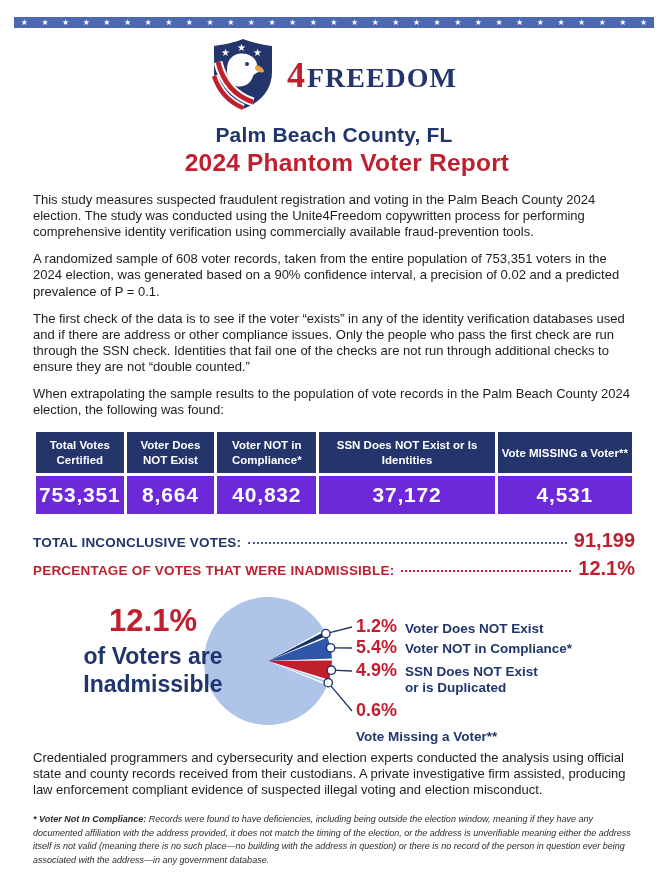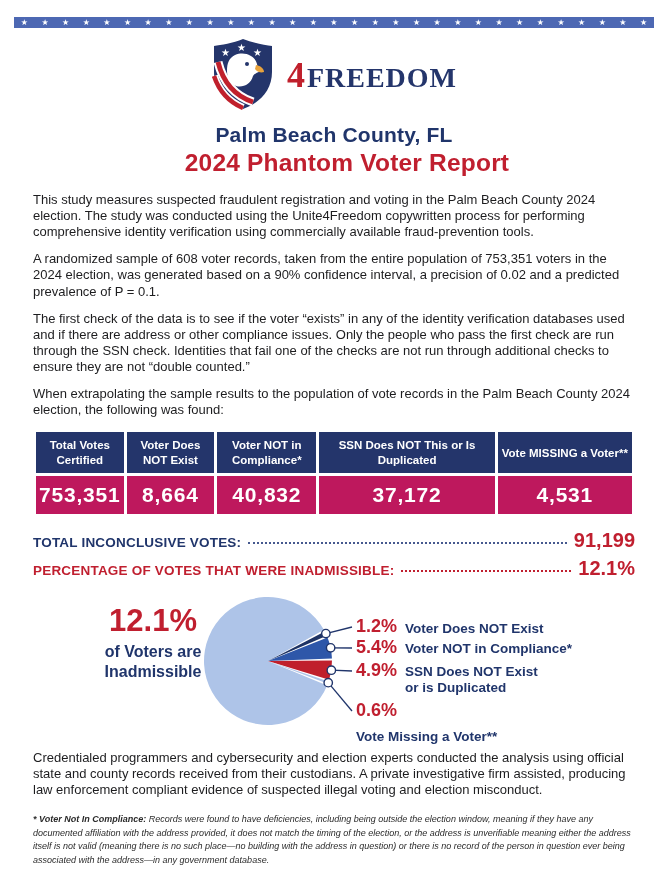--- a/index.html
+++ b/index.html
@@ -25,40 +25,40 @@
 
   
   .copy{padding:0 33px;}
   .para{font-size:13px;line-height:1.24;margin:0 0 11px;color:#1d1d1f;}
   .para.first{margin-top:15px;}
 
   
   table.results{border-collapse:separate;border-spacing:3px;width:602px;margin:2px auto 0;}
   table.results th{background:#24356b;color:#fff;font-size:11.5px;line-height:1.25;font-weight:bold;
                    padding:6px 3px;text-align:center;vertical-align:middle;}
-  table.results td{background:#be185d;color:#fff;font-size:21px;font-weight:800;letter-spacing:.8px;
+  table.results td{background:#6d28d9;color:#fff;font-size:21px;font-weight:800;letter-spacing:.8px;
                    padding:7px 2px;text-align:center;}
   .cw1{width:15%;} .cw2{width:15%;} .cw3{width:17%;} .cw4{width:30%;} .cw5{width:23%;}
 
   
   .totals{padding:12px 33px 0;}
   .total-row{display:flex;align-items:baseline;gap:7px;margin-bottom:5px;}
   .total-label{font-size:13.5px;font-weight:800;letter-spacing:.2px;white-space:nowrap;}
   .total-row.navy .total-label{color:#20356b;}
   .total-row.red  .total-label{color:#c01f2f;}
   .leader{flex:1;border-bottom:2.2px dotted #46598f;transform:translateY(-3px);}
   .total-row.red .leader{border-bottom-color:#c01f2f;}
   .total-value{font-size:20px;font-weight:800;color:#c01f2f;white-space:nowrap;}
 
   
   .chart{position:relative;height:165px;margin-top:2px;}
   .chart svg{position:absolute;left:0;top:0;}
   .callout{position:absolute;left:48px;top:20px;width:210px;text-align:center;}
   .callout-big{font-size:31px;font-weight:800;color:#c01f2f;line-height:1.05;}
-  .callout-sub{font-size:16px;font-weight:800;color:#20356b;line-height:1.25;margin-top:4px;}
+  .callout-sub{font-size:23px;font-weight:800;color:#20356b;line-height:1.25;margin-top:4px;}
   .chart-label{position:absolute;left:356px;display:flex;align-items:baseline;gap:8px;}
   .chart-pct{font-size:18px;font-weight:800;color:#c01f2f;white-space:nowrap;}
   .chart-txt{font-size:13.5px;font-weight:800;color:#20356b;line-height:1.18;white-space:nowrap;}
   .lbl1{top:31px;align-items:flex-end;} .lbl2{top:52px;} .lbl3{top:75px;} .lbl4{top:115px;flex-direction:column;}
 
   
   .footnotes{padding:4px 33px 0;margin-top:8px;}
   .fnote{font-size:9px;font-style:italic;line-height:1.5;color:#2b2b2b;margin:0 0 9px;}
   .fnote b{font-weight:bold;}
 </style>
@@ -131,21 +131,21 @@
     <p class="para">The first check of the data is to see if the voter “exists” in any of the identity verification databases used and if there are address or other compliance issues. Only the people who pass the first check are run through the SSN check. Identities that fail one of the checks are not run through additional checks to ensure they are not “double counted.”</p>
     <p class="para">When extrapolating the sample results to the population of vote records in the Palm Beach County 2024 election, the following was found:</p>
   </div>
 
   <table class="results">
     <tbody>
         <tr>
       <th class="cw1">Total Votes Certified</th>
       <th class="cw2">Voter Does NOT Exist</th>
       <th class="cw3">Voter NOT in Compliance*</th>
-      <th class="cw4">SSN Does NOT This or Is Duplicated</th>
+      <th class="cw4">SSN Does NOT Exist or Is Identities</th>
       <th class="cw5">Vote MISSING a Voter**</th>
     </tr>
     <tr>
       <td>753,351</td>
       <td>8,664</td>
       <td>40,832</td>
       <td>37,172</td>
       <td>4,531</td>
     </tr>
   </tbody>

